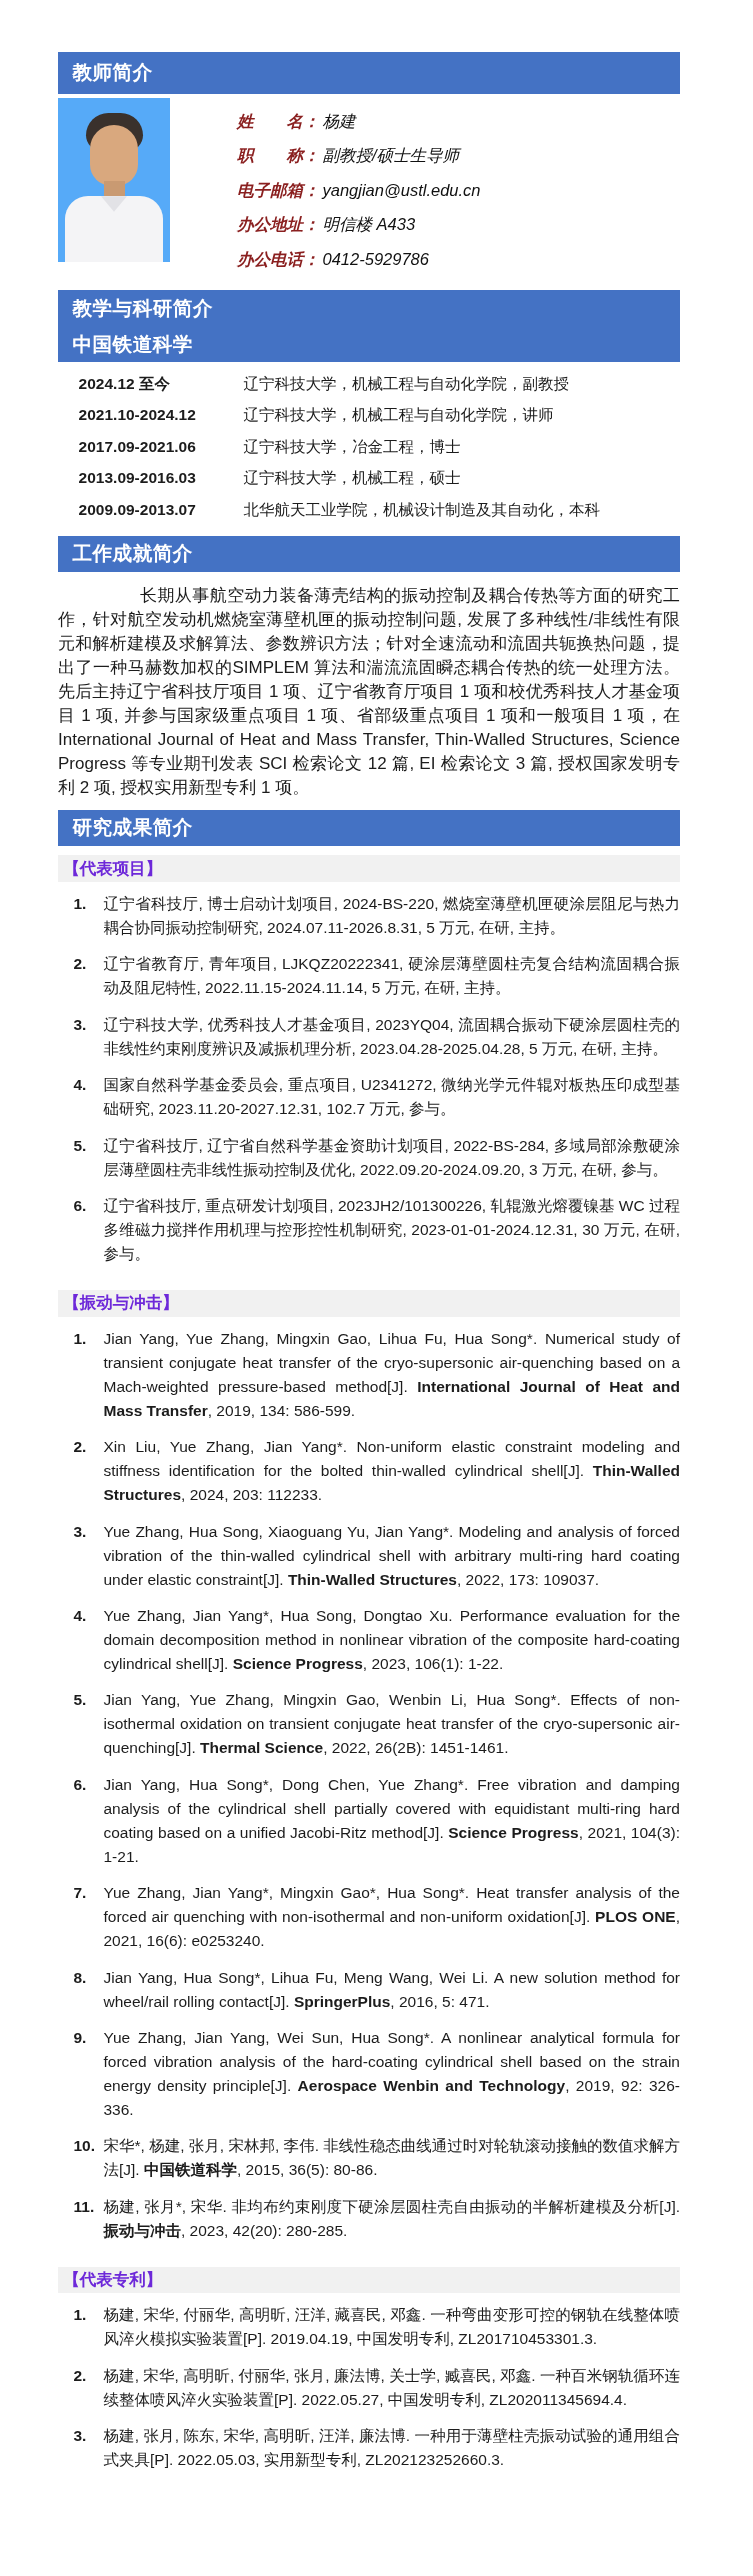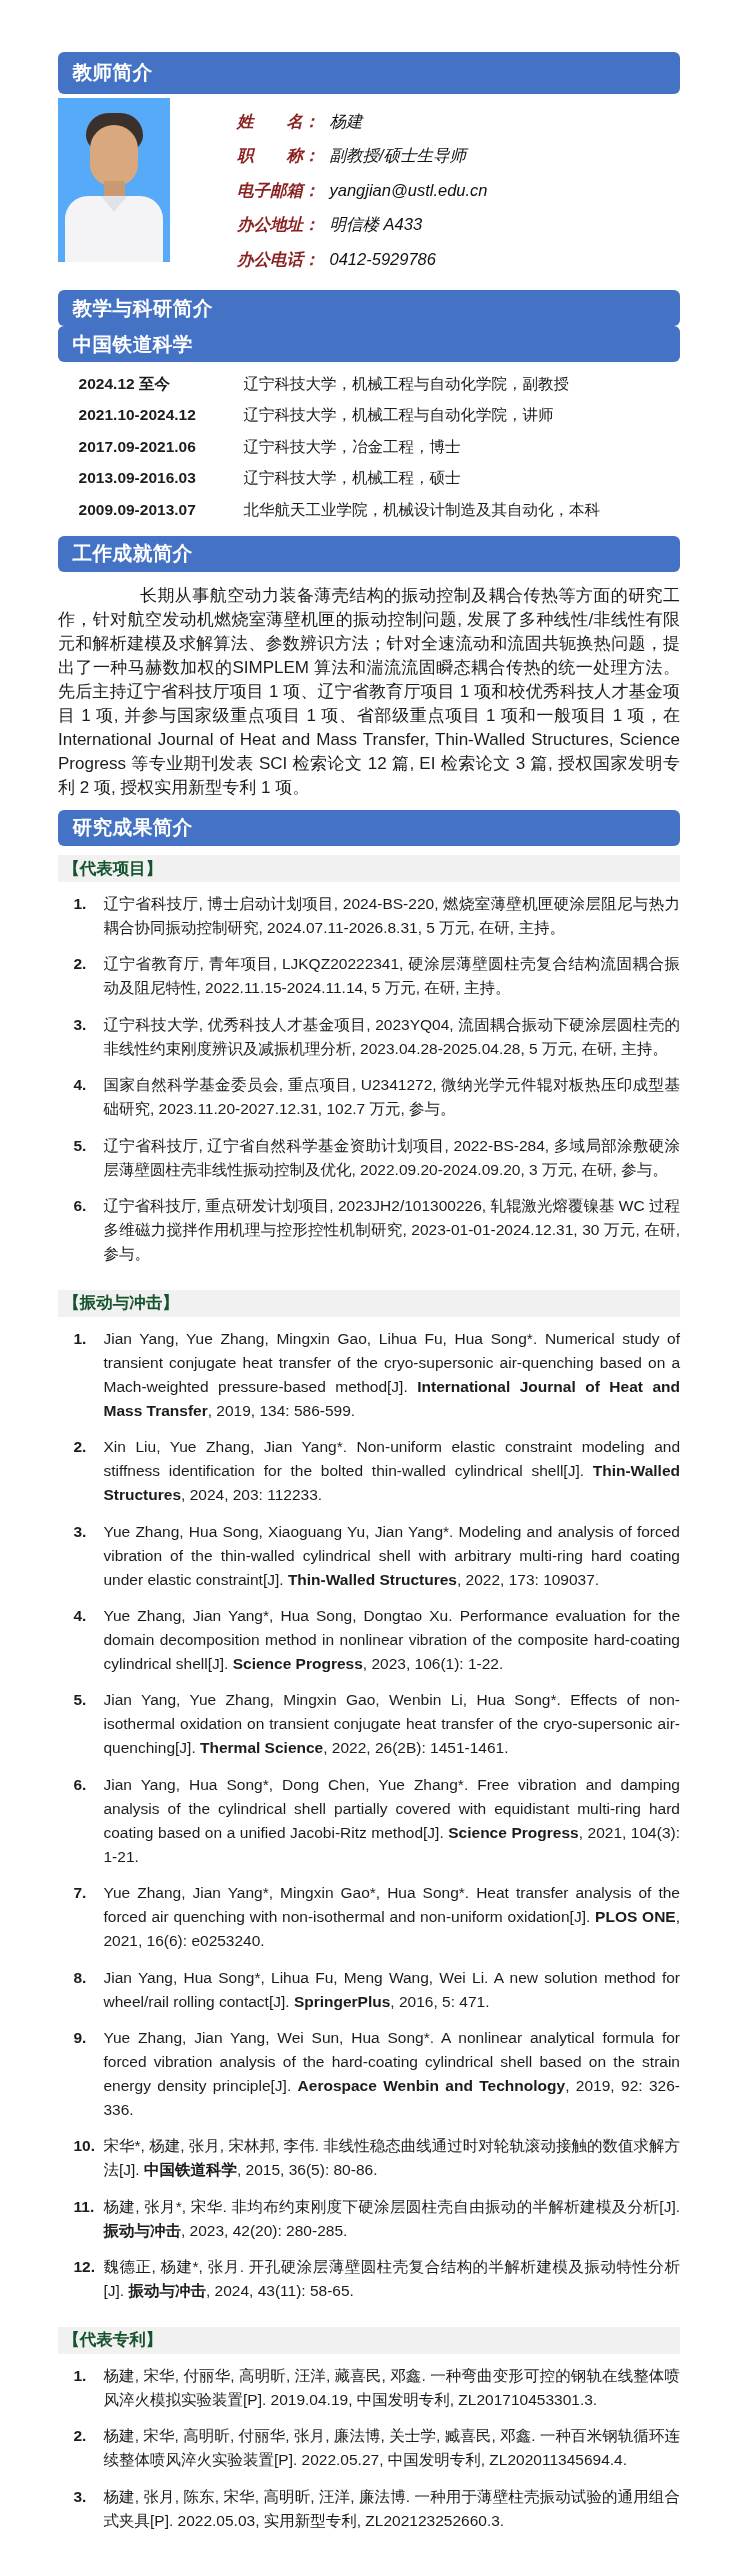--- a/index.html
+++ b/index.html
@@ -8,21 +8,21 @@
     width:754px; height:2708px; overflow:hidden;
     font-family:"Liberation Sans","DejaVu Sans",sans-serif;
     color:#1c1c1c;
   }
   .container { width:622px; margin-left:58px; padding-top:52px; }
 
   
   .bar {
     background:#4472c4; color:#ffffff; font-weight:bold;
     font-size:19.6px; line-height:19.6px;
-    padding:8.2px 0 8.2px 14.4px; letter-spacing:0.5px;border-radius:6px;
+    padding:8.2px 0 8.2px 14.4px; letter-spacing:0.5px;
   }
   .bar.first { padding:11.3px 0 11.3px 14.4px; }
 
   
   .profile { display:flex; margin-top:4.1px; }
   .photo {
     width:112px; height:164px; background:#56aaf8;
     position:relative; overflow:hidden; flex:none;
   }
   .photo .hair { position:absolute; left:28px; top:14.4px; width:57px; height:38px;
@@ -31,21 +31,21 @@
     background:#d9a87e; border-radius:24px 24px 21.6px 21.6px; }
   .photo .neck { position:absolute; left:46px; top:83px; width:20.6px; height:18.5px; background:#c99a72; }
   .photo .shirt { position:absolute; left:7.2px; top:98px; width:98px; height:66px;
     background:#f4f4f6; border-radius:23px 23px 0 0; }
   .photo .collar { position:absolute; left:43px; top:98px; width:26px; height:15.5px;
     background:#e2e2e6; clip-path:polygon(0 0,100% 0,50% 100%); }
 
   .fields { flex:1; padding:14.4px 0 0 67px; }
   .field-row { display:flex; margin-bottom:17px; font-size:16.5px; line-height:17.5px;font-style:italic; }
   .field-label { color:#8a1f1f; font-weight:bold; white-space:pre; }
-  .field-value { margin-left:10px; color:#111; }
+  .field-value { margin-left:3px; color:#111; }
 
   
   .kv-rows { padding:13.4px 0 3.1px 13.4px; }
   .kv-row { display:flex; margin-bottom:14px; font-size:15.5px; line-height:17.5px; }
   .kv-label { color:#8a1f1f; font-weight:bold; flex:none; }
   .kv-value { margin-left:23px; }
 
   
   .edu-rows { padding:12.4px 0 4.1px 20.6px; }
   .edu-row { display:flex; margin-bottom:14px; font-size:15.5px; line-height:17.5px; }
@@ -53,21 +53,21 @@
   .edu-detail { flex:1; }
 
   
   .para {
     margin:11.3px 0 10.3px 0; font-size:17px; line-height:24px;
     text-align:justify; text-indent:82px;
   }
 
   
   .subhead {
-    background:#f1f1f1; color:#14532d; font-weight:bold;
+    background:#f1f1f1; color:#6d28d9; font-weight:bold;
     font-size:16.5px; line-height:17.5px; padding:4.6px 0 4.6px 5.2px; margin-top:9.3px;
   }
 
   
   .nlist { padding:10.3px 0 2.1px 15.5px; }
   .nitem { display:flex; margin-bottom:12.4px; }
   .nitem .num { width:30px; flex:none; font-weight:bold; font-size:15.5px; line-height:24px; }
   .nitem .body { flex:1; font-size:15.5px; line-height:24px; text-align:justify; }
   .jname { font-weight:bold; }
 </style>
@@ -218,24 +218,20 @@
       <span class="body"><span>Yue Zhang, Jian Yang, Wei Sun, Hua Song*. A nonlinear analytical formula for forced vibration analysis of the hard-coating cylindrical shell based on the strain energy density principle[J]. </span><span class="jname">Aerospace Wenbin and Technology</span><span>, 2019, 92: 326-336.</span></span>
     </div>
     <div class="nitem">
       <span class="num">10.</span>
       <span class="body"><span>宋华*, 杨建, 张月, 宋林邦, 李伟. 非线性稳态曲线通过时对轮轨滚动接触的数值求解方法[J]. </span><span class="jname">中国铁道科学</span><span>, 2015, 36(5): 80-86.</span></span>
     </div>
     <div class="nitem">
       <span class="num">11.</span>
       <span class="body"><span>杨建, 张月*, 宋华. 非均布约束刚度下硬涂层圆柱壳自由振动的半解析建模及分析[J]. </span><span class="jname">振动与冲击</span><span>, 2023, 42(20): 280-285.</span></span>
     </div>
-    <div class="nitem">
-      <span class="num">12.</span>
-      <span class="body"><span>魏德正, 杨建*, 张月. 开孔硬涂层薄壁圆柱壳复合结构的半解析建模及振动特性分析[J]. </span><span class="jname">振动与冲击</span><span>, 2024, 43(11): 58-65.</span></span>
-    </div>
   </div>
 
   <div class="subhead">【代表专利】</div>
   <div class="nlist">
     <div class="nitem">
       <span class="num">1.</span>
       <span class="body">杨建, 宋华, 付丽华, 高明昕, 汪洋, 藏喜民, 邓鑫. 一种弯曲变形可控的钢轨在线整体喷风淬火模拟实验装置[P]. 2019.04.19, 中国发明专利, ZL201710453301.3.</span>
     </div>
     <div class="nitem">
       <span class="num">2.</span>

